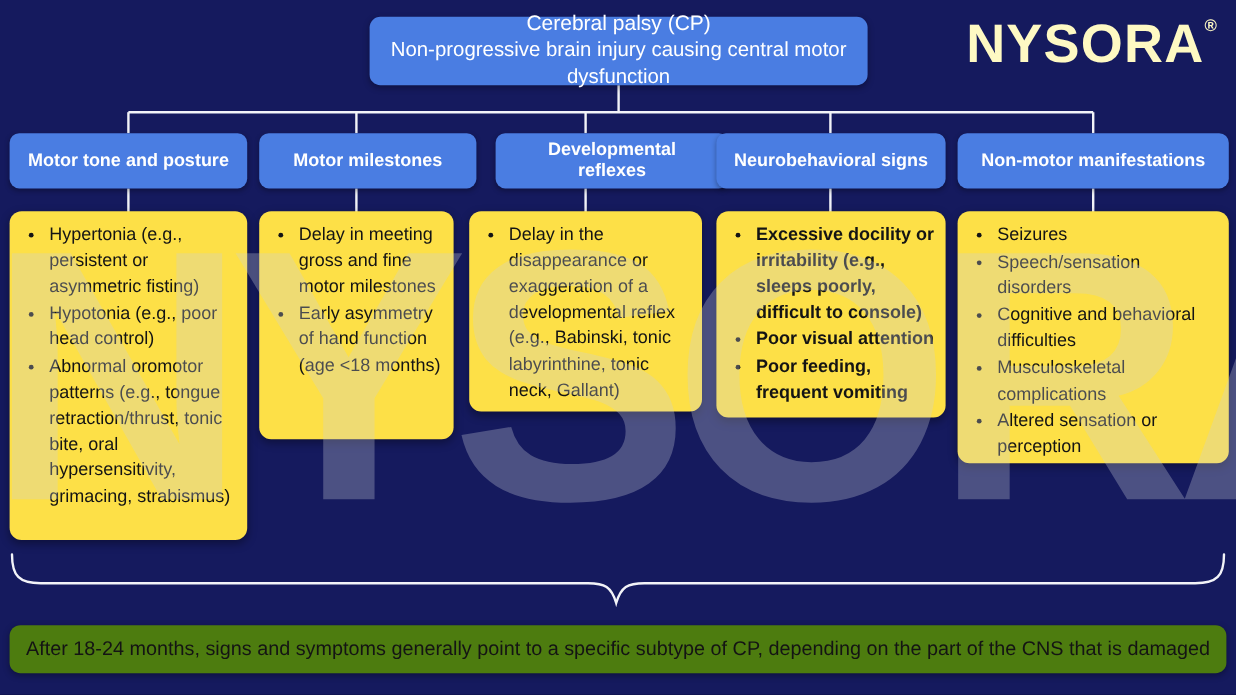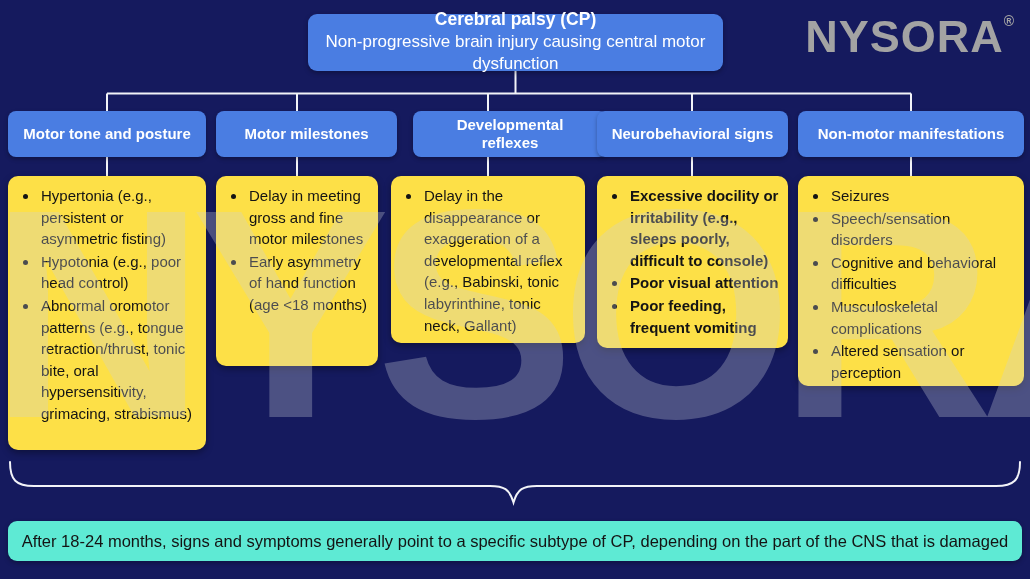--- a/index.html
+++ b/index.html
@@ -11,25 +11,25 @@
   }
   
   #connectors{position:absolute;left:0;top:0;z-index:1;}
   
   .root-box{
     position:absolute;left:308px;top:14px;width:415px;height:57px;
     background:#4a7de2;border-radius:9px;z-index:3;
     display:flex;flex-direction:column;align-items:center;justify-content:center;
     color:#fff;text-align:center;box-shadow:0 2px 5px rgba(0,0,0,.3);
   }
-  .root-title{font-size:17.5px;font-weight:bold;line-height:1.25;}
+  .root-title{font-size:17.5px;font-weight:normal;line-height:1.25;}
   .root-subtitle{font-size:17px;line-height:1.3;}
   
   .logo{
-    position:absolute;right:16px;top:14px;z-index:4;color:#a3a3a3;
+    position:absolute;right:16px;top:14px;z-index:4;color:#fef9c3;
     font-size:45px;font-weight:800;letter-spacing:1px;line-height:1;
   }
   .logo .reg{font-size:14px;font-weight:bold;vertical-align:26px;letter-spacing:0;}
   
   .cat-box{
     position:absolute;top:111px;height:46px;background:#4a7de2;border-radius:8px;
     display:flex;align-items:center;justify-content:center;text-align:center;
     color:#fff;font-size:15px;font-weight:bold;line-height:1.2;z-index:3;
     box-shadow:0 2px 4px rgba(0,0,0,.3);padding:2px 8px;
   }
@@ -38,21 +38,21 @@
     position:absolute;top:176px;background:#fde047;border-radius:10px;z-index:2;
     box-shadow:0 3px 7px rgba(0,0,0,.35);
     color:#141414;font-size:15px;line-height:1.44;
     padding:9px 8px 9px 12px;
   }
   .card ul{margin:0;padding-left:19px;}
   .card li{margin:0 0 1px 0;padding-left:2px;}
   
   .footer-box{
     position:absolute;left:8px;top:521px;width:1014px;height:40px;
-    background:#5eead4;border-radius:9px;z-index:6;
+    background:#4d7c0f;border-radius:9px;z-index:6;
     display:flex;align-items:center;justify-content:center;
     color:#141414;font-size:16.5px;text-align:center;
     box-shadow:0 2px 5px rgba(0,0,0,.3);
   }
   
   .watermark{
     position:absolute;left:-10px;top:158px;width:1060px;z-index:5;
     font-size:298px;font-weight:700;line-height:1.05;letter-spacing:-14px;
     color:rgba(205,208,220,0.30);white-space:nowrap;pointer-events:none;
     user-select:none;

